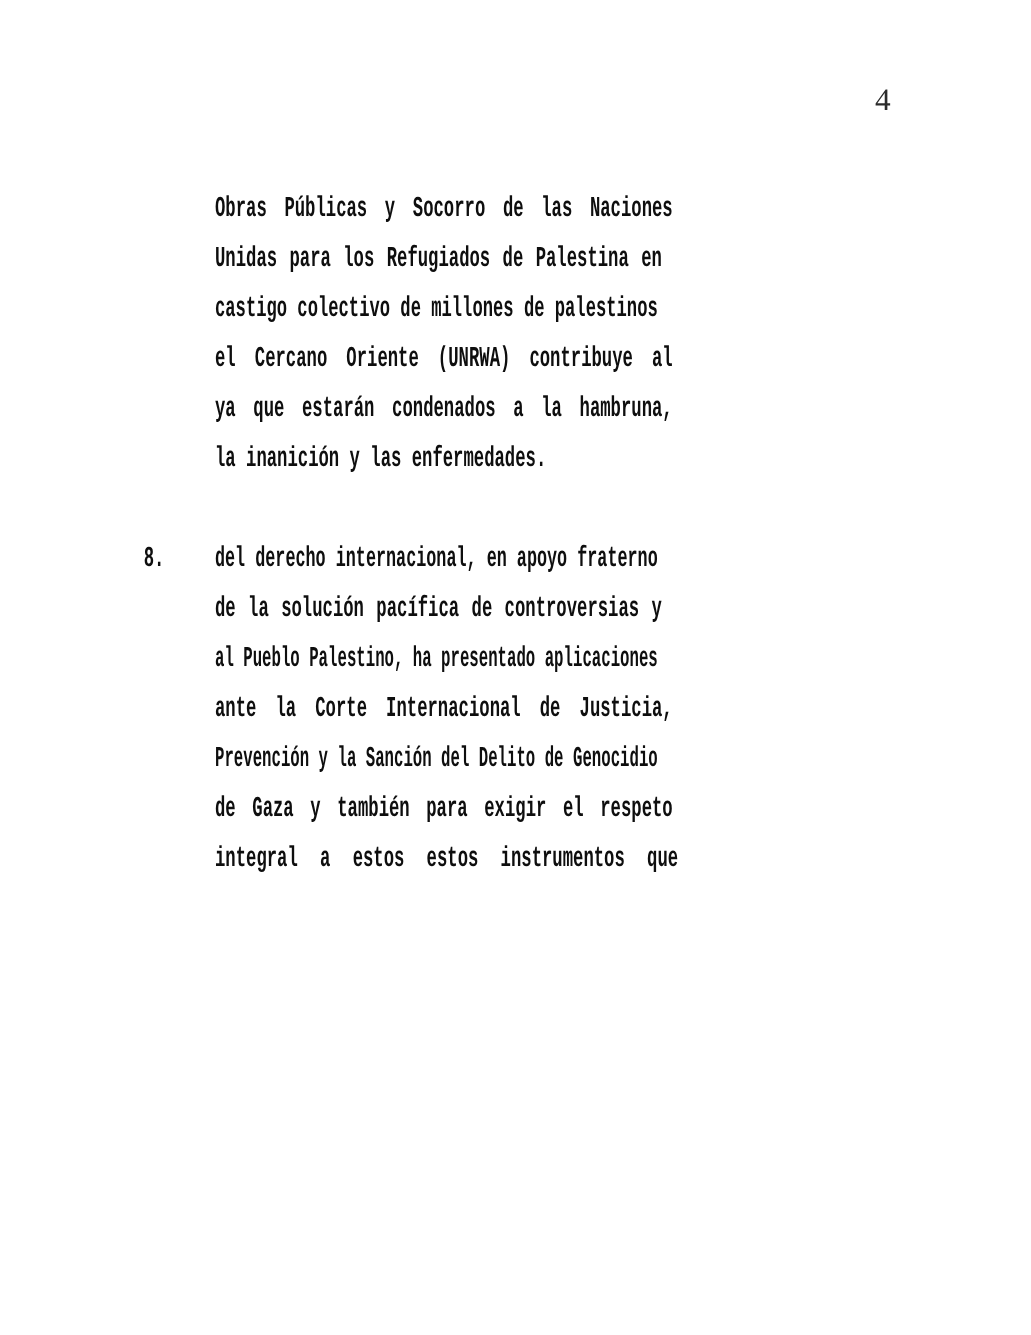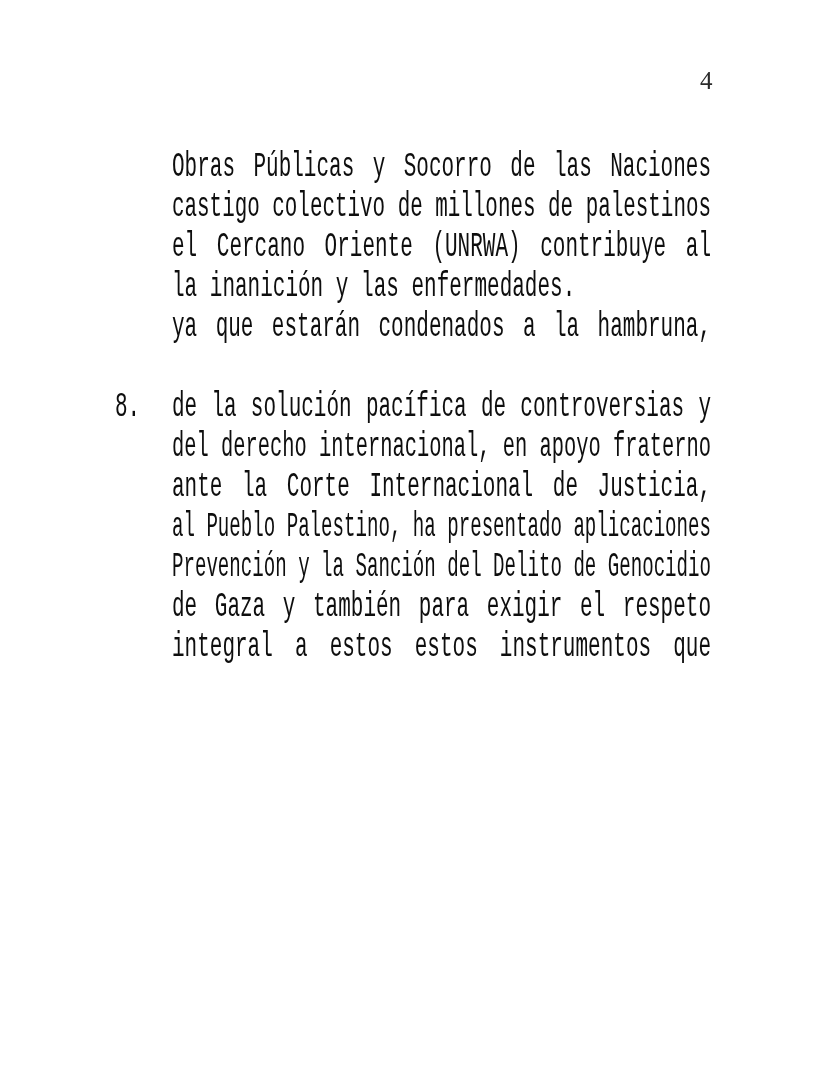--- a/index.html
+++ b/index.html
@@ -20,22 +20,22 @@
     line-height: 26px;
     font-weight: 400;
     color: #2b2b2b;
   }
   .content {
     position: absolute;
     left: 172px;
     top: 147px;
     width: 539px;
     color: #0e0e0e;
-    font-weight: 400;
-    font-size: 35px;
+    font-weight: 700;
+    font-size: 23px;
   }
   .para { position: relative; }
   .para + .para { margin-top: 40px; }
   .line { height: 40px; line-height: 40px; overflow: visible; }
   .marker {
     position: absolute;
     left: -57px;
     top: 0;
     height: 40px;
     line-height: 40px;
@@ -48,29 +48,30 @@
   .marker .t { transform: scaleX(0.6); }
 </style>
 </head>
 <body>
 
 <div class="sheet">
   <div class="page-number">4</div>
   <div class="content" id="content">
       <div class="para">
         <div class="line"><span class="t" style="word-spacing: 9.69878px; transform: scaleX(0.6);">Obras Públicas y Socorro de las Naciones</span></div>
+        <div class="line"><span class="t" style="word-spacing: 2.69618px; transform: scaleX(0.6);">Unidas para los Refugiados de Palestina en</span></div>
         <div class="line"><span class="t" style="word-spacing: 0px; transform: scaleX(0.596796);">castigo colectivo de millones de palestinos</span></div>
         <div class="line"><span class="t" style="word-spacing: 11.6385px; transform: scaleX(0.6);">el Cercano Oriente (UNRWA) contribuye al</span></div>
+        <div class="line"><span class="t" style="word-spacing: 9.69878px; transform: scaleX(0.6);">ya que estarán condenados a la hambruna,</span></div>
         <div class="line"><span class="t" style="word-spacing: 0px; transform: scaleX(0.6);">la inanición y las enfermedades.</span></div>
-        <div class="line"><span class="t" style="word-spacing: 9.69878px; transform: scaleX(0.6);">ya que estarán condenados a la hambruna,</span></div>
       </div>
       <div class="para">
         <div class="marker"><span class="t">8.</span></div>
+        <div class="line"><span class="t" style="word-spacing: 0px; transform: scaleX(0.583235);">del derecho internacional, en apoyo fraterno</span></div>
         <div class="line"><span class="t" style="word-spacing: 2.69618px; transform: scaleX(0.6);">de la solución pacífica de controversias y</span></div>
-        <div class="line"><span class="t" style="word-spacing: 0px; transform: scaleX(0.583235);">del derecho internacional, en apoyo fraterno</span></div>
+        <div class="line"><span class="t" style="word-spacing: 0px; transform: scaleX(0.546004);">al Pueblo Palestino, ha presentado aplicaciones</span></div>
         <div class="line"><span class="t" style="word-spacing: 11.6385px; transform: scaleX(0.6);">ante la Corte Internacional de Justicia,</span></div>
-        <div class="line"><span class="t" style="word-spacing: 0px; transform: scaleX(0.546004);">al Pueblo Palestino, ha presentado aplicaciones</span></div>
         <div class="line"><span class="t" style="word-spacing: 0px; transform: scaleX(0.546004);">Prevención y la Sanción del Delito de Genocidio</span></div>
         <div class="line"><span class="t" style="word-spacing: 8.31324px; transform: scaleX(0.6);">de Gaza y también para exigir el respeto</span></div>
         <div class="line"><span class="t" style="word-spacing: 15.8385px; transform: scaleX(0.6);">integral a estos estos instrumentos que</span></div>
       </div>
     </div>
 </div>
 
 </body></html>

